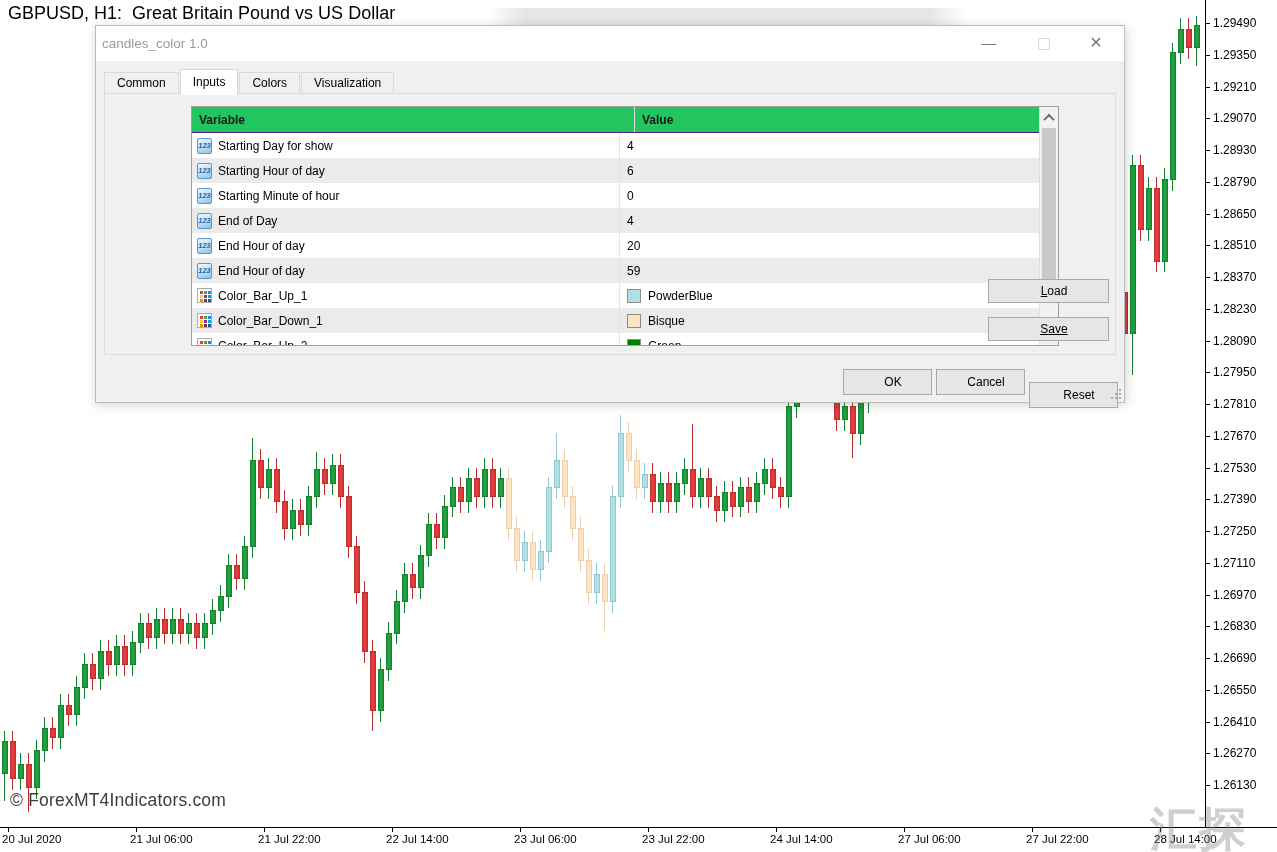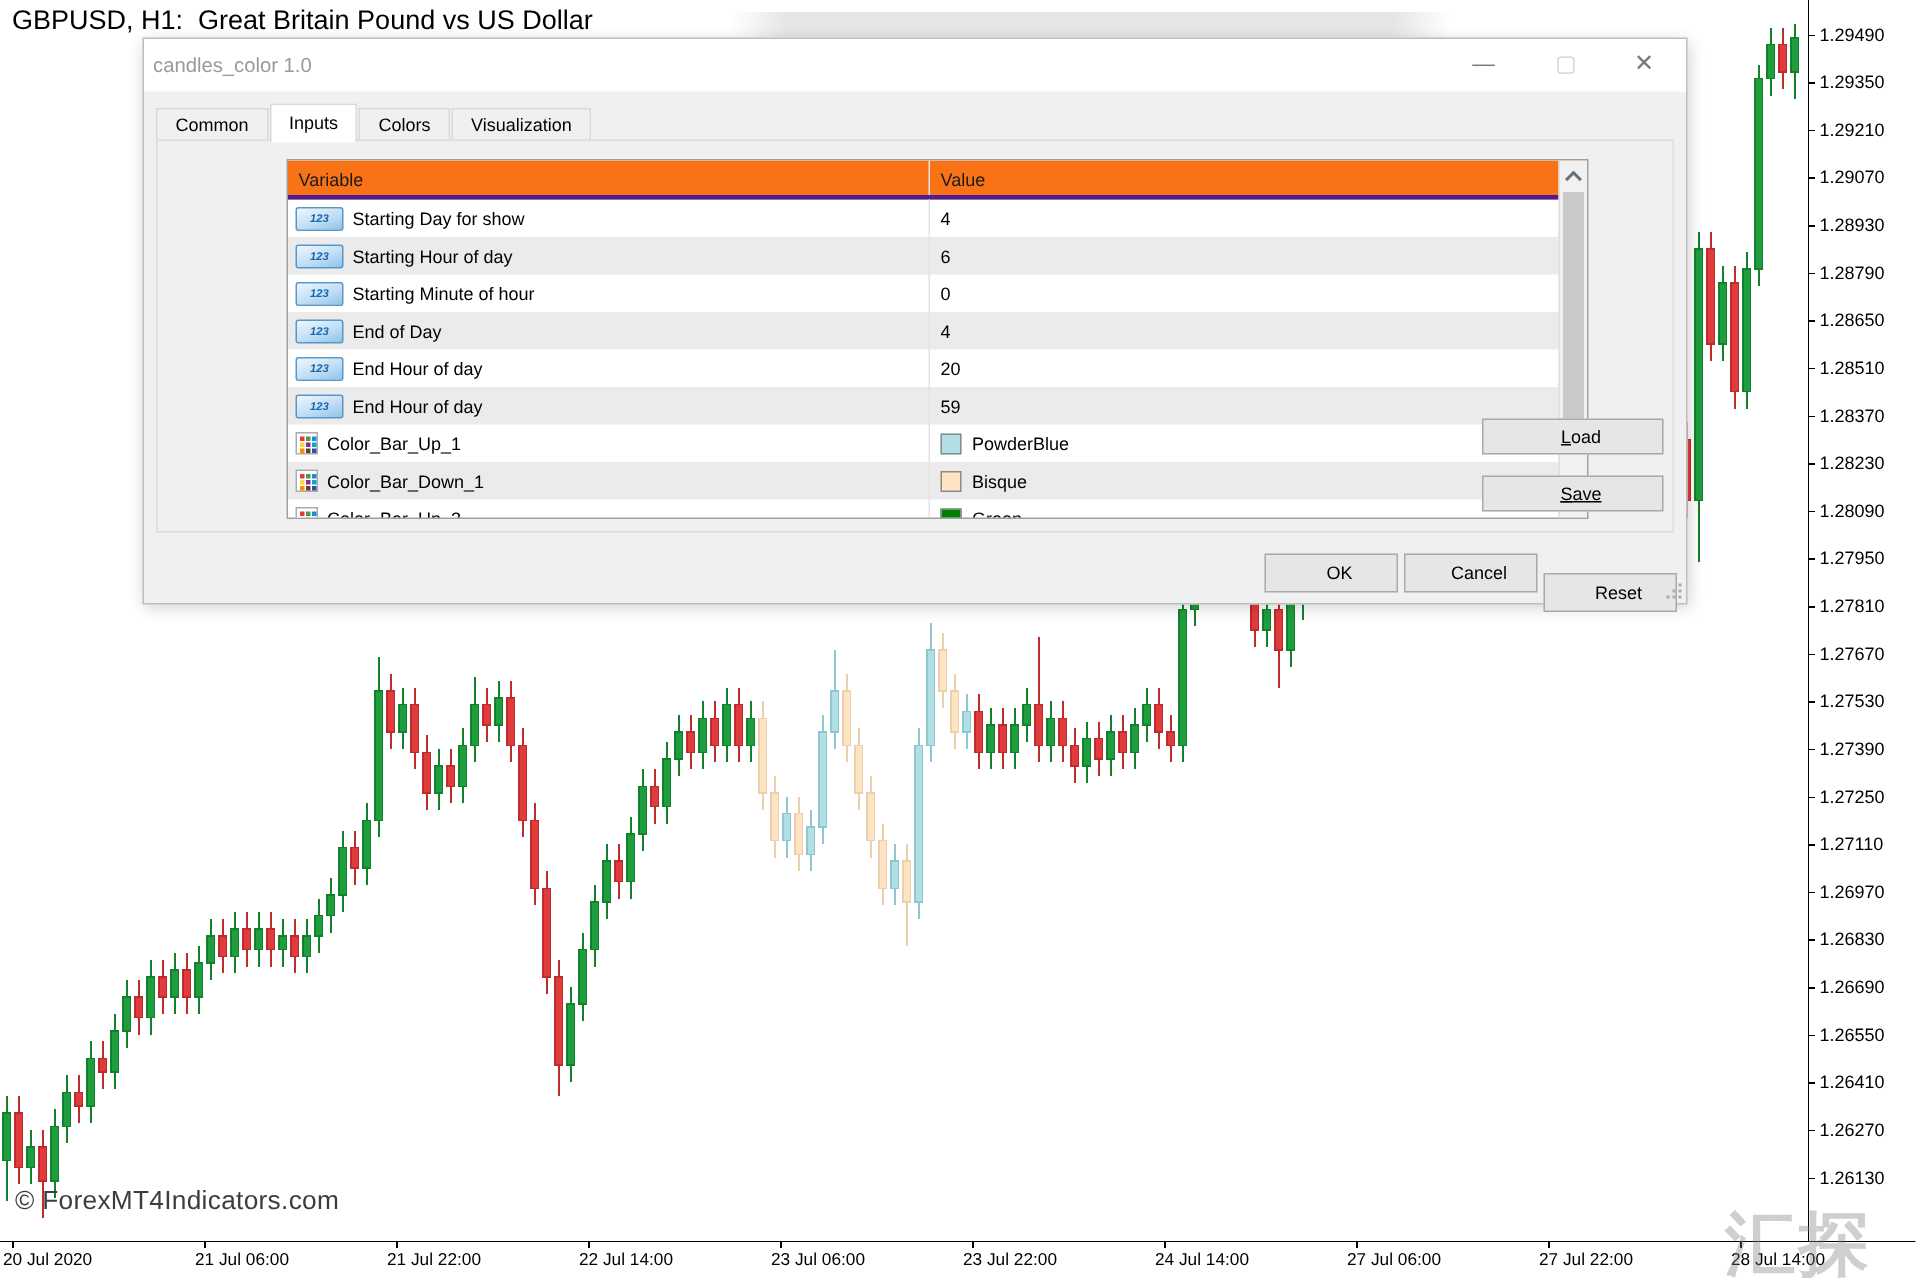--- a/index.html
+++ b/index.html
@@ -50,33 +50,33 @@
 
   #tab-page{
     position:absolute;left:8px;top:67px;width:1012px;height:262px;
     border:1px solid #dcdcdc;background:#f0f0f0;box-sizing:border-box;
   }
 
   #grid{
     position:absolute;left:95px;top:80px;width:868px;height:240px;
     border:1px solid #9f9f9f;background:#fff;box-sizing:border-box;overflow:hidden;
   }
-  #grid-header{display:flex;height:26px;line-height:26px;background:#f97316;border-bottom:3px solid #4c1d95;box-sizing:border-box;}
+  #grid-header{display:flex;height:26px;line-height:26px;background:#22c55e;border-bottom:1px solid #4c1d95;box-sizing:border-box;font-weight:bold;}
   .hcell{padding-left:7px;box-sizing:border-box;color:#1a1a1a;}
   .hcell.var{width:427px;}
-  .hcell.val{flex:1;border-left:1px solid #e4e4e4;}
+  .hcell.val{flex:1;border-left:1px solid #e4e4e4;margin-left:15px;}
   .grow{display:flex;height:25px;align-items:center;}
   .grow.alt{background:#ebebeb;}
   .gcell{box-sizing:border-box;height:25px;display:flex;align-items:center;}
   .gcell.var{width:427px;padding-left:5px;}
   .gcell.val{flex:1;border-left:1px solid #e4e4e4;padding-left:7px;}
   .row-label{margin-left:6px;}
 
   .icon-int{
-    width:32px;height:16px;border:1px solid #5a96c8;border-radius:2px;box-sizing:border-box;
+    width:15px;height:16px;border:1px solid #5a96c8;border-radius:2px;box-sizing:border-box;
     background:linear-gradient(160deg,#eef7fe 0%,#bcdcf5 60%,#8fc3e8 100%);
     color:#1c66ab;font-size:7.5px;font-weight:bold;text-align:center;line-height:14px;
     font-style:italic;flex:0 0 auto;
   }
   .icon-pal{
     width:15px;height:15px;border:1px solid #ababab;background:#fff;box-sizing:border-box;
     position:relative;flex:0 0 auto;
   }
   .icon-pal i{
     position:absolute;left:2px;top:2px;width:3px;height:3px;background:#e53935;

